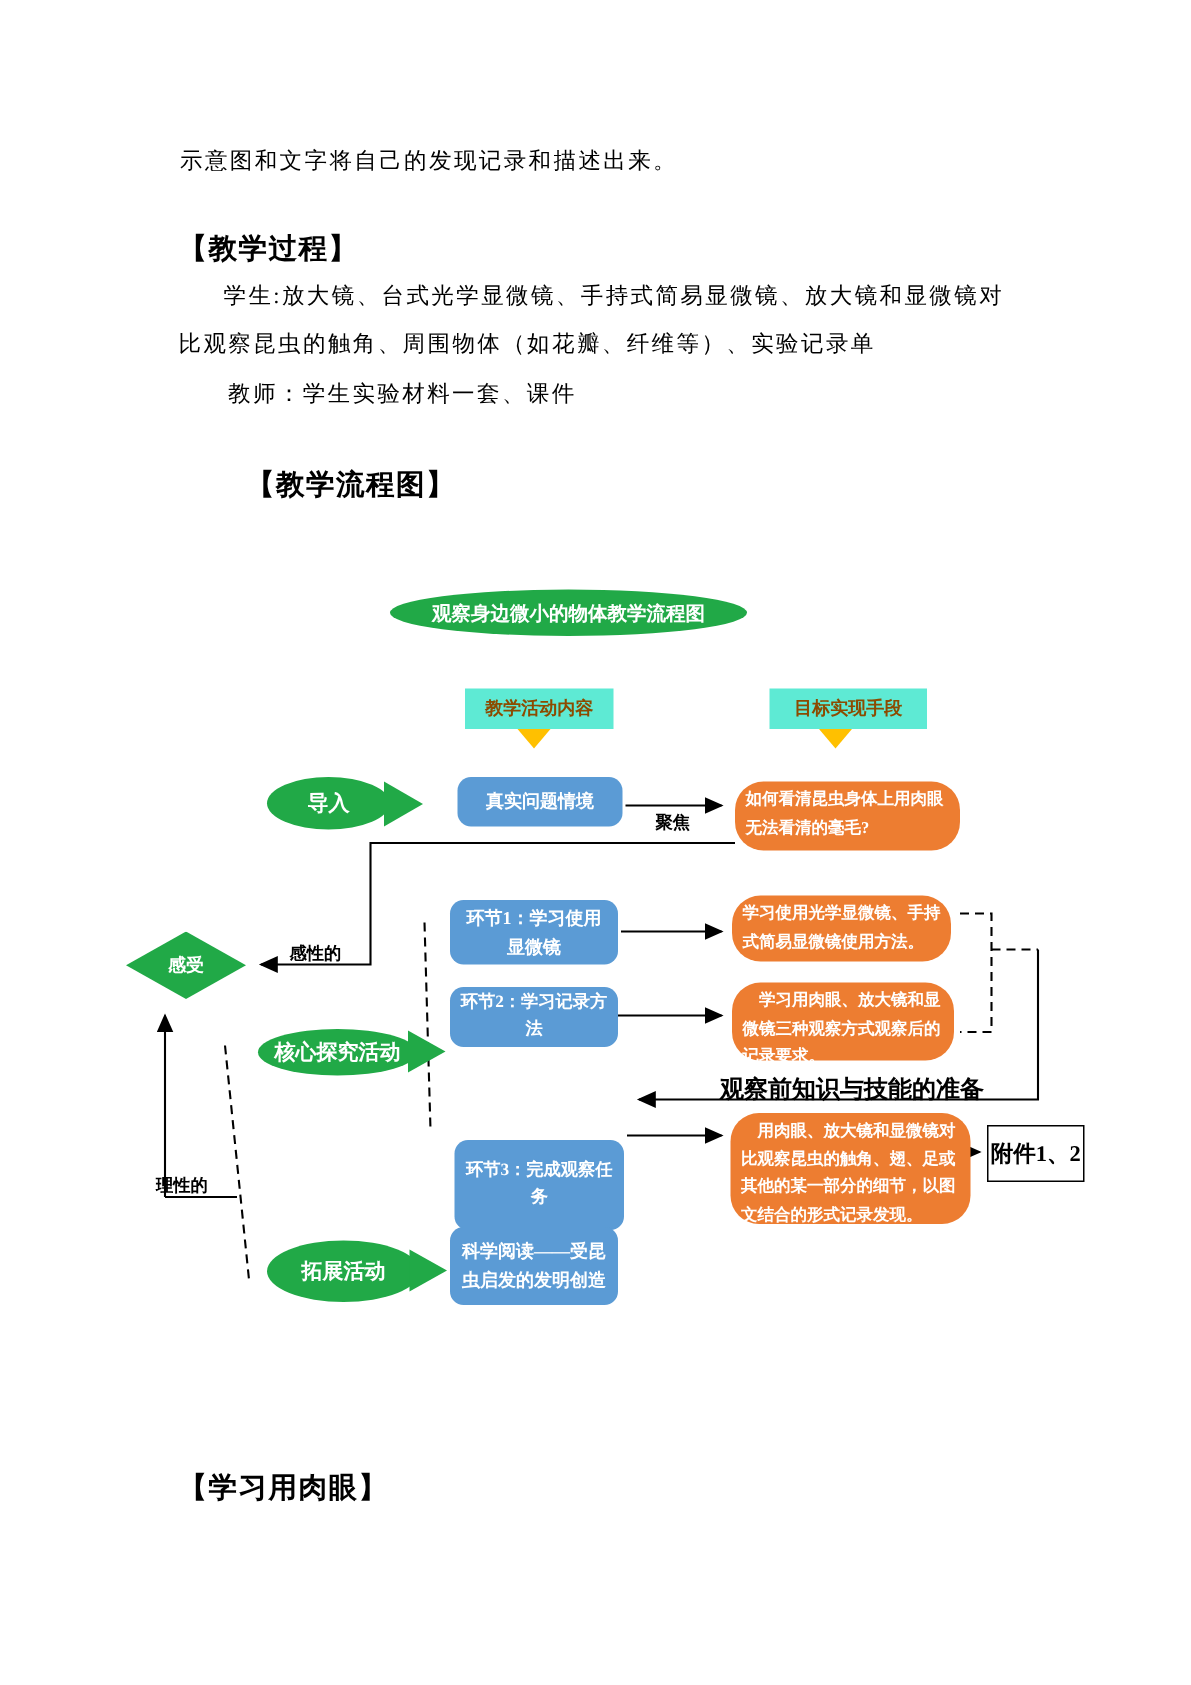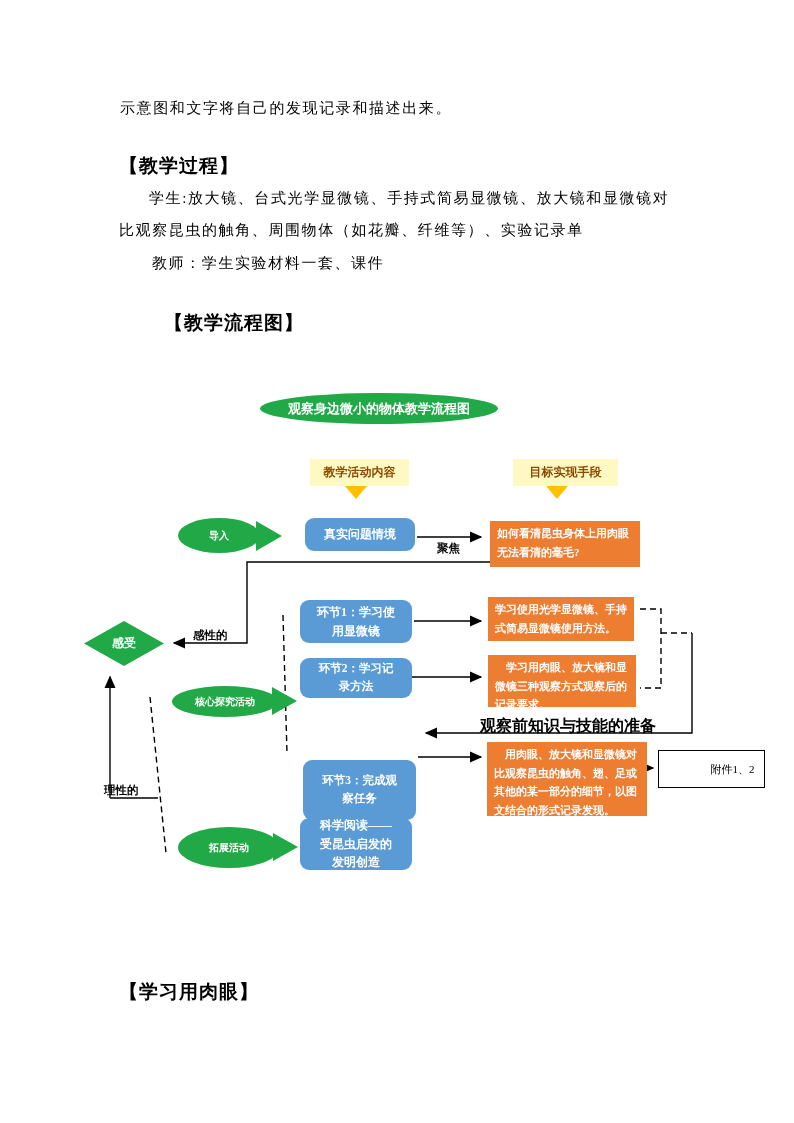--- a/index.html
+++ b/index.html
@@ -3,38 +3,38 @@
 <meta charset="utf-8">
 <style>
   html,body{margin:0;padding:0;background:#ffffff;}
   body{width:794px;height:1123px;position:relative;overflow:hidden;
        font-family:"Liberation Serif","DejaVu Serif",serif;color:#000;}
   .abs{position:absolute;}
   .heading{font-size:19px;font-weight:bold;letter-spacing:1px;}
   .body-text{font-size:15px;letter-spacing:1.6px;line-height:2.15;}
   
   .node{position:absolute;display:flex;align-items:center;justify-content:center;
-        font-weight:bold;color:#fff;box-sizing:border-box;}
+        font-weight:bold;color:#fff;box-sizing:border-box;border-radius:19px;}
   .blue-box{background:#5B9BD5;border-radius:9px;font-size:12px;text-align:center;
-            padding:2px 17px;line-height:1.55;}
+            padding:2px 6px;line-height:1.55;}
   .orange-box{background:#ED7D31;font-size:11px;text-align:left;padding:3px 7px;
               line-height:1.7;display:block;}
-  .green-ellipse{background:#21A947;border-radius:50%;font-size:10px;text-align:center;}
+  .green-ellipse{background:#21A947;border-radius:50%;font-size:14px;text-align:center;}
   .tip{position:absolute;width:0;height:0;border-style:solid;
        border-color:transparent transparent transparent #21A947;}
-  .callout-rect{position:absolute;background:#fef9c3;color:#8C4B00;font-weight:bold;
+  .callout-rect{position:absolute;background:#5eead4;color:#8C4B00;font-weight:bold;
                 font-size:12px;display:flex;align-items:center;justify-content:center;}
   .callout-tip{position:absolute;width:0;height:0;border-style:solid;
                border-color:#FFC000 transparent transparent transparent;}
   .diamond{position:absolute;background:#21A947;color:#fff;font-weight:bold;font-size:12px;
            display:flex;align-items:center;justify-content:center;
            clip-path:polygon(50% 0,100% 50%,50% 100%,0 50%);text-align:center;}
   .edge-label{position:absolute;font-size:11.5px;font-weight:bold;color:#000;white-space:nowrap;}
   .plain-box{position:absolute;background:#fff;border:1.4px solid #000;color:#000;
-             font-size:11px;font-weight:normal;display:flex;align-items:center;justify-content:center;padding-left:42px;}
+             font-size:15px;font-weight:bold;display:flex;align-items:center;justify-content:center;}
   .indent1{text-indent:1em;}
   svg.wires{position:absolute;left:0;top:0;pointer-events:none;}
 </style>
 </head>
 <body>
 
 <div class="abs body-text" style="left:120px;top:92px;width:600px;">示意图和文字将自己的发现记录和描述出来。</div>
 
 <div class="abs heading" style="left:119px;top:153px;">【教学过程】</div>
 

